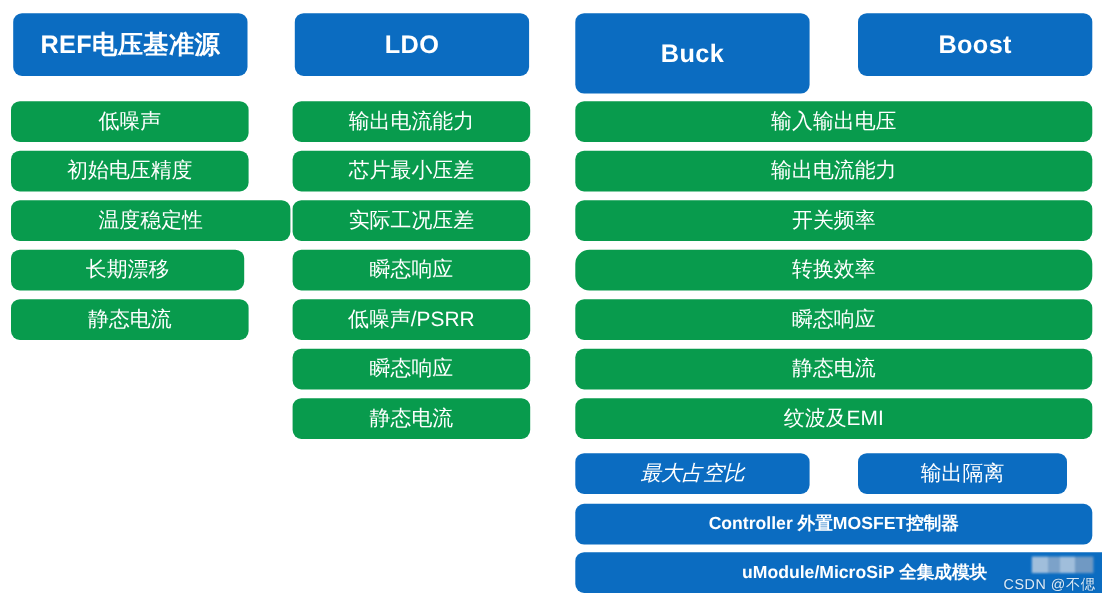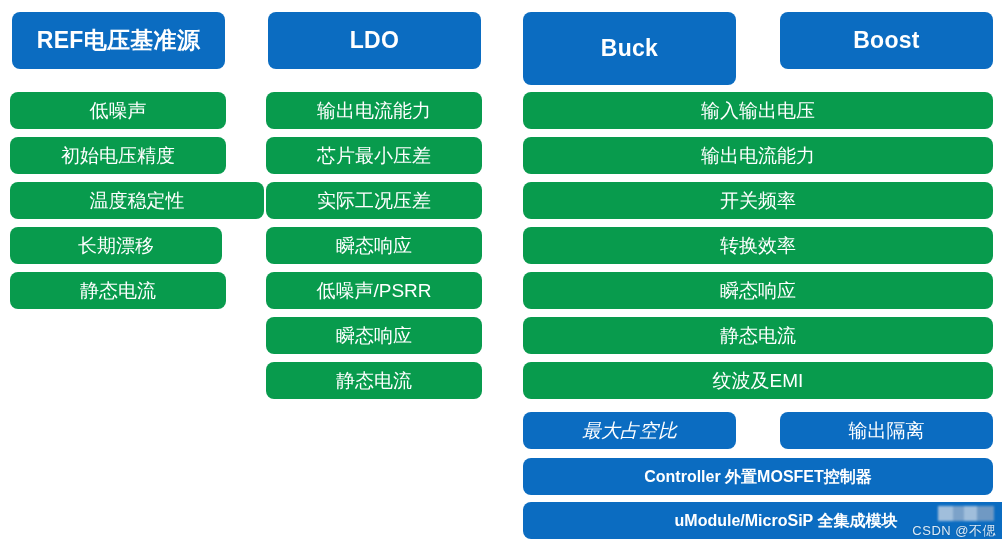--- a/index.html
+++ b/index.html
@@ -108,27 +108,27 @@
   </div>
 
   <div>
 
     <div class="pill blue head" style="left:523px; top:12px; width:213px; height:73px;">Buck</div>
     <div class="pill blue head" style="left:780px; top:12px; width:213px; height:57px;">Boost</div>
 
     <div class="pill green item" style="left:523px; top:92px; width:470px; height:37px;">输入输出电压</div>
     <div class="pill green item" style="left:523px; top:137px; width:470px; height:37px;">输出电流能力</div>
     <div class="pill green item" style="left:523px; top:182px; width:470px; height:37px;">开关频率</div>
-    <div class="pill green item" style="left:523px; top:227px; width:470px; height:37px;">转换效率</div>
+    <div class="pill green item" style="left:523px; top:227px; width:470px; height:37px;border-radius:13px;">转换效率</div>
     <div class="pill green item" style="left:523px; top:272px; width:470px; height:37px;">瞬态响应</div>
     <div class="pill green item" style="left:523px; top:317px; width:470px; height:37px;">静态电流</div>
     <div class="pill green item" style="left:523px; top:362px; width:470px; height:37px;">纹波及EMI</div>
 
     <div class="pill blue item" style="left:523px; top:412px; width:213px; height:37px;font-style:italic;">最大占空比</div>
-    <div class="pill blue item" style="left:780px; top:412px; width:213px; height:37px;">输出隔离</div>
+    <div class="pill blue item" style="left:780px; top:412px; width:190px; height:37px;">输出隔离</div>
 
     <div class="pill blue item bold" style="left:523px; top:458px; width:470px; height:37px;">Controller 外置MOSFET控制器</div>
     <div class="pill blue item bold" style="left:523px; top:502px; width:526px; height:37px;">uModule/MicroSiP 全集成模块</div>
   </div>
 
   <div id="watermark">
     <span class="wm-block"></span>
     <span class="wm-text">CSDN @不偲</span>
   </div>
 

